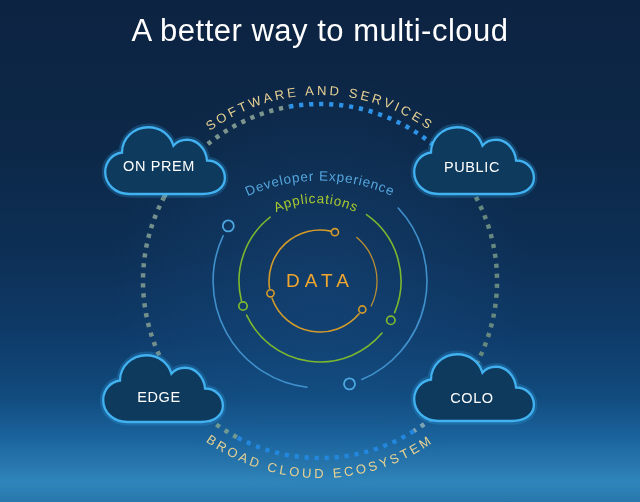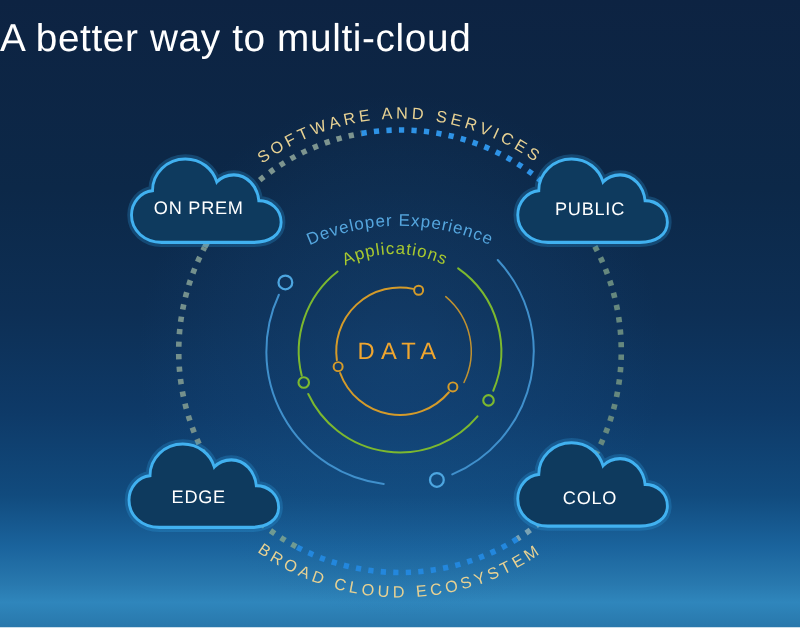--- a/index.html
+++ b/index.html
@@ -24,20 +24,21 @@
       #2878ae 93%,
       #2f86bc 96%,
       #2877ab 100%);
   }
   .page-title {
     position: absolute;
     top: 13px;
     left: 0;
     width: 100%;
     margin: 0;
+    text-align: center;
     color: #ffffff;
     font-size: 31px;
     font-weight: 400;
     letter-spacing: 0.5px;
   }
   svg.diagram {
     position: absolute;
     left: 0;
     top: 0;
   }

